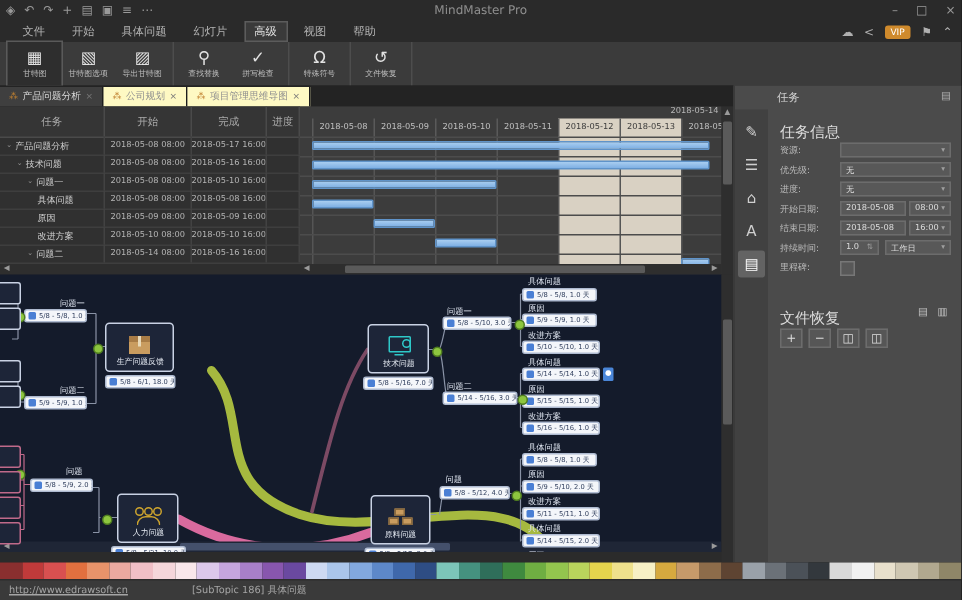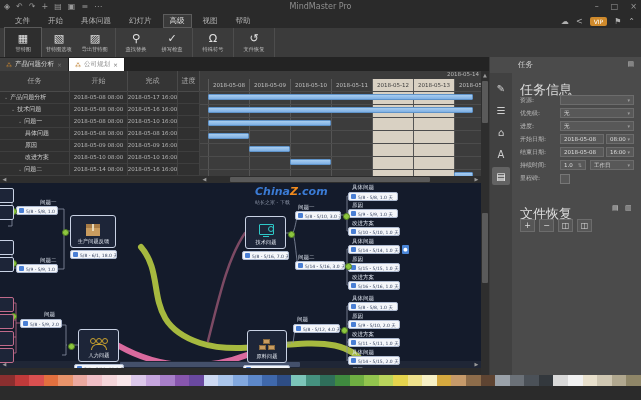--- a/index.html
+++ b/index.html
@@ -24,21 +24,21 @@
   
   #ribbon{position:absolute;left:0;top:28px;width:641px;height:29px;background:#3b3b3b;border-bottom:1px solid #272727;}
   #ribbon-inner{display:flex;height:29px;align-items:stretch;padding-left:3px;}
   .rgroup{display:flex;align-items:stretch;border-right:1px solid #4d4d4d;padding:0 2px;}
   .rbtn{width:36px;display:flex;flex-direction:column;align-items:center;justify-content:center;gap:1px;}
   .rbtn.active{background:#2e2e2e;outline:1px solid #5a5a5a;}
   .rbtn .gl{font-size:11px;color:#e2e2e2;line-height:12px;}
   .rbtn .lb{font-size:5.5px;color:#bdbdbd;white-space:nowrap;transform:scale(.95);}
   
   #tabbar{position:absolute;left:0;top:57px;width:489px;height:14px;background:#232323;display:flex;align-items:flex-end;}
-  .dtab{height:13px;display:flex;align-items:center;gap:3px;padding:0 6px;background:#ffffff;border-right:1px solid #1d1d1d;font-size:6.5px;color:#8f8f8f;}
+  .dtab{height:13px;display:flex;align-items:center;gap:3px;padding:0 6px;background:#fef9c3;border-right:1px solid #1d1d1d;font-size:6.5px;color:#8f8f8f;}
   .dtab.active{background:#3f3f3f;color:#d8d8d8;}
   .dtab .ti{color:#c08030;font-size:6px;}
   .dtab .tx{font-size:6px;color:#777;}
   
   #gtable{position:absolute;left:0;top:71px;width:200px;height:112px;background:#303030;overflow:hidden;}
   #gthead{position:absolute;left:0;top:0;width:200px;height:20px;background:#353535;border-bottom:1px solid #4a4a4a;display:flex;}
   .gth{font-size:7px;color:#ababab;display:flex;align-items:center;justify-content:center;border-right:1px solid #4a4a4a;box-sizing:border-box;}
   .gtrow{position:absolute;left:0;width:200px;height:12px;display:flex;border-bottom:1px solid #3e3e3e;}
   .gtc{box-sizing:border-box;border-right:1px solid #424242;display:flex;align-items:center;font-size:5.5px;color:#b5b5b5;justify-content:center;overflow:hidden;white-space:nowrap;}
   .gtc.name{justify-content:flex-start;font-size:6px;color:#cycyc;}
@@ -57,21 +57,21 @@
   .scthumb{position:absolute;background:#5a5a5a;border-radius:1px;}
   .scarrow{position:absolute;color:#9a9a9a;font-size:5px;line-height:7px;text-align:center;}
   
   #panel{position:absolute;left:489px;top:57px;width:152px;height:318px;background:#4b4b4b;border-left:1px solid #3a3a3a;}
   #panel-title{position:absolute;left:28px;top:3px;font-size:7.5px;color:#d5d5d5;}
   #panel-menu{position:absolute;right:8px;top:3px;font-size:7px;color:#b5b5b5;}
   #pstrip{position:absolute;left:0;top:16px;width:22px;height:302px;background:#414141;}
   .pic{position:absolute;left:2px;width:18px;height:18px;display:flex;align-items:center;justify-content:center;font-size:10px;color:#cfcfcf;border-radius:2px;}
   .pic.active{background:#636363;color:#fff;}
   #pcontent{position:absolute;left:22px;top:16px;width:130px;height:302px;}
-  .psec{position:absolute;left:8px;font-size:13px;color:#dcdcdc;text-align:right;}
+  .psec{position:absolute;left:8px;font-size:10px;color:#dcdcdc;text-align:right;}
   .plabel{position:absolute;left:8px;font-size:6px;color:#bcbcbc;}
   .pctrl{position:absolute;height:10px;background:#585858;border:1px solid #6c6c6c;box-sizing:border-box;font-size:5.5px;color:#ddd;display:flex;align-items:center;padding:0 3px;justify-content:space-between;}
   .pctrl .car{color:#9f9f9f;font-size:5px;}
   .pbtn{position:absolute;width:15px;height:13px;background:#565656;border:1px solid #6c6c6c;box-sizing:border-box;color:#ddd;font-size:8px;display:flex;align-items:center;justify-content:center;}
   .chk{position:absolute;width:8px;height:8px;background:#585858;border:1px solid #777;}
   .sec2ic{position:absolute;font-size:7px;color:#c5c5c5;}
   
   #canvas{position:absolute;left:0;top:183px;width:481px;height:185px;background:#141b2b;overflow:hidden;}
   .mm-node{position:absolute;background:#1d2538;border:1px solid #c9d2e4;border-radius:3px;display:flex;flex-direction:column;align-items:center;justify-content:flex-end;padding-bottom:2px;box-sizing:border-box;}
   .mm-node .nl{font-size:5.5px;color:#e8edf5;white-space:nowrap;transform:scale(.95);}
@@ -192,20 +192,25 @@
 
   <div id="tabbar">
       <div class="dtab active">
         <div class="ti">⁂</div>
         <div>产品问题分析</div>
         <div class="tx">×</div>
       </div>
       <div class="dtab">
         <div class="ti">⁂</div>
         <div>公司规划</div>
+        <div class="tx">×</div>
+      </div>
+      <div class="dtab">
+        <div class="ti">⁂</div>
+        <div>项目管理思维导图</div>
         <div class="tx">×</div>
       </div>
     </div>
 
   <div id="gtable">
     <div id="gthead">
         <div class="gth" style="width: 70px;">任务</div>
         <div class="gth" style="width: 58px;">开始</div>
         <div class="gth" style="width: 50px;">完成</div>
         <div class="gth" style="width: 22px;">进度</div>
@@ -331,24 +336,20 @@
         <path d="M341,32 L344,32 M347,13 L347,48 M347,13 L348,13 M347,30 L348,30 M347,48 L348,48"></path>
         <path d="M344,82 L346,82 M347,66 L347,102 M347,66 L348,66 M347,84 L348,84 M347,102 L348,102"></path>
         <path d="M78,162 L72,162 M67,162 L66,162 M66,142 L66,172 M66,142 L62,142 M66,172 L62,172"></path>
         <path d="M287,160 L291,160 M293,160 L295,146"></path>
         <path d="M339,146 L341,146 M347,123 L347,195 M347,123 L348,123 M347,141 L348,141 M347,159 L348,159 M347,177 L348,177 M347,195 L348,195"></path>
       </g>
       <g id="cv-pinklines" fill="none" stroke-width="0.8" stroke="#c06a8a">
         <path d="M20,140 L16,140 M16,120 L16,170 M16,120 L12,120 M16,137 L12,137 M16,154 L12,154 M16,170 L12,170"></path>
       </g>
     </svg>
-    <div id="wmark" style="left: 255px; top: 2px;">
-      <span class="w1"><span id="wm1" style="color: rgb(59, 123, 212);">China</span><span id="wm2" style="color: rgb(240, 138, 30);">Z</span><span id="wm3" style="color: rgb(59, 123, 212);">.com</span></span>
-      <span class="w2">站长之家 - 下载</span>
-    </div>
 
     <div class="sctrack" style="left:0;top:178px;width:481px;height:7px;background:#1f2636;">
       <div class="scarrow" style="left:1px;top:0;width:7px;">◀</div>
       <div class="scthumb" style="left:120px;top:1px;width:180px;height:5px;background:#44506b;"></div>
       <div class="scarrow" style="left:473px;top:0;width:7px;">▶</div>
     </div>
   <div class="mm-node" style="left: 70px; top: 32px; width: 46px; height: 33px;">
         <div class="ic-box"></div>
         <div class="nl">生产问题反馈</div>
       </div>
@@ -608,14 +609,18 @@
       <div class="sw" style="background: rgb(75, 81, 88);"></div>
       <div class="sw" style="background: rgb(51, 56, 61);"></div>
       <div class="sw" style="background: rgb(217, 217, 217);"></div>
       <div class="sw" style="background: rgb(241, 241, 241);"></div>
       <div class="sw" style="background: rgb(232, 224, 204);"></div>
       <div class="sw" style="background: rgb(207, 199, 178);"></div>
       <div class="sw" style="background: rgb(177, 168, 143);"></div>
       <div class="sw" style="background: rgb(143, 134, 104);"></div>
     </div>
 
+  <div id="statusbar">
+    <span id="st-url">http://www.edrawsoft.cn</span>
+    <span id="st-info">[SubTopic 186]  具体问题</span>
+  </div>
 
 </div>
 
 </body></html>

